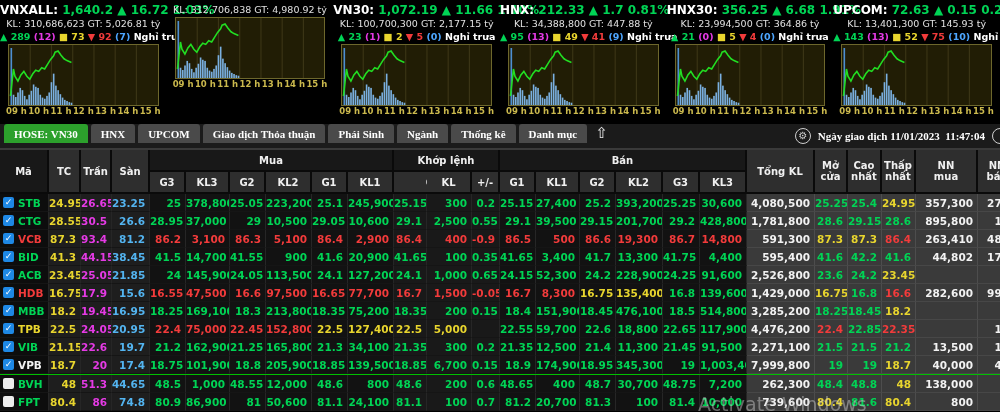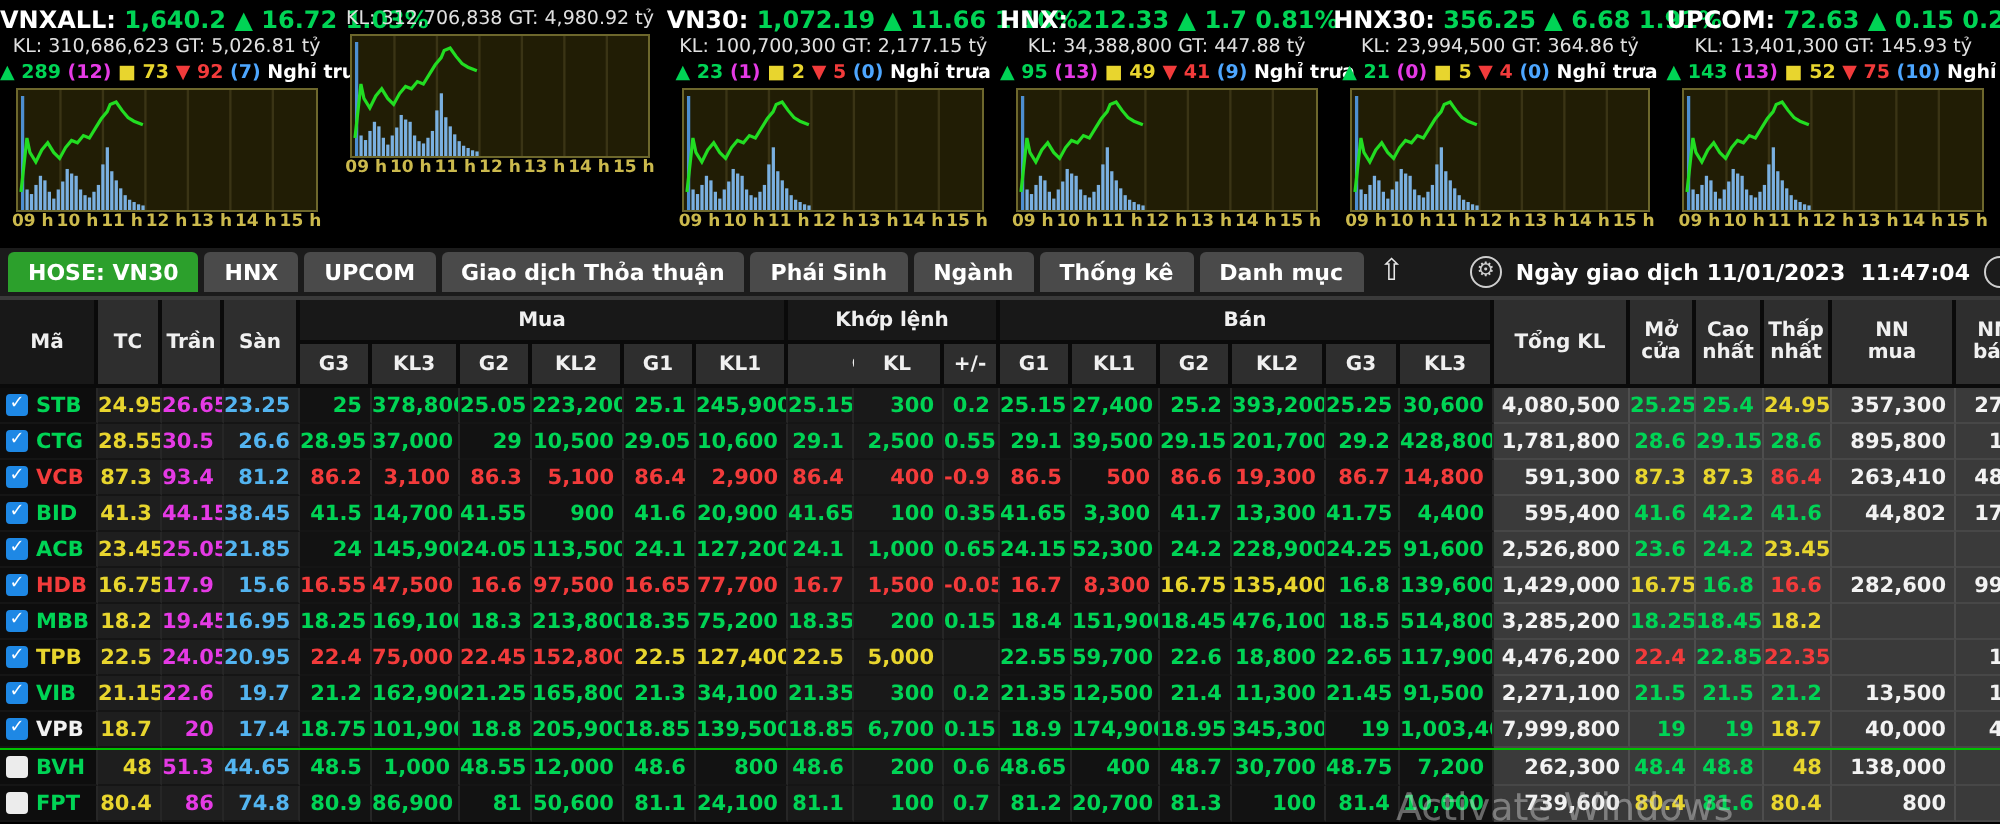--- a/index.html
+++ b/index.html
@@ -17,21 +17,21 @@
   .l1 { font-size:12px; font-weight:bold; color:#fff; line-height:14px; white-space:nowrap; }
   .l2 { font-size:9.5px; color:#e0e0e0; line-height:13px; white-space:nowrap; }
   .l3 { font-size:9.5px; font-weight:bold; color:#fff; line-height:13px; white-space:nowrap; }
   .chartbox { margin:1px 8px 0 8px; height:62px; }
   .chartbox svg { width:100%; height:100%; display:block; background:#211d05; border:1px solid #6d672c; }
   .xlabels { display:flex; justify-content:space-between; margin:0 6px; }
   .xlabels span { font-size:8.5px; font-weight:bold; color:#cbb94d; line-height:11px; }
 
   
   .toolbar { height:26px; background:#1b1b1b; border-bottom:2px solid #3a3a3a;
-    display:flex; align-items:center; position:relative; }
+    display:flex; align-items:flex-start; position:relative;font-family:Liberation Serif, serif; }
   .tabs { display:flex; align-items:flex-end; gap:3px; padding-left:4px; }
   .tab { background:#4a4a4a; color:#fff; font-size:11px; font-weight:bold;
     padding:4px 10px 3px 10px; border-radius:3px 3px 0 0; white-space:nowrap; cursor:pointer; }
   .tab.active { background:#2ca02c; }
   .uparrow { color:#e8e8e8; font-size:15px; margin:0 0 2px 8px; }
   .tb-right { position:absolute; right:4px; bottom:4px; display:flex; align-items:center; gap:7px; }
   .gear { width:16px; height:16px; border:1px solid #cfcfcf; border-radius:50%;
     color:#cfcfcf; font-size:10px; line-height:14px; text-align:center; }
   .tdate { color:#fff; font-size:11px; font-weight:bold; white-space:pre; }
   .partcircle { width:16px; height:16px; border:1px solid #cfcfcf; border-radius:50%;
@@ -674,21 +674,21 @@
         <div class="cell g">41.5</div>
         <div class="cell g">14,700</div>
         <div class="cell g">41.55</div>
         <div class="cell g">900</div>
         <div class="cell g">41.6</div>
         <div class="cell g">20,900</div>
         <div class="cell g">41.65</div>
         <div class="cell g">100</div>
         <div class="cell g">0.35</div>
         <div class="cell g">41.65</div>
-        <div class="cell g">3,300</div>
+        <div class="cell g">3,400</div>
         <div class="cell g">41.7</div>
         <div class="cell g">13,300</div>
         <div class="cell g">41.75</div>
         <div class="cell g">4,400</div>
         <div class="cell w">595,400</div>
         <div class="cell g">41.6</div>
         <div class="cell g">42.2</div>
         <div class="cell g">41.6</div>
         <div class="cell w">44,802</div>
         <div class="cell w">174,</div>

